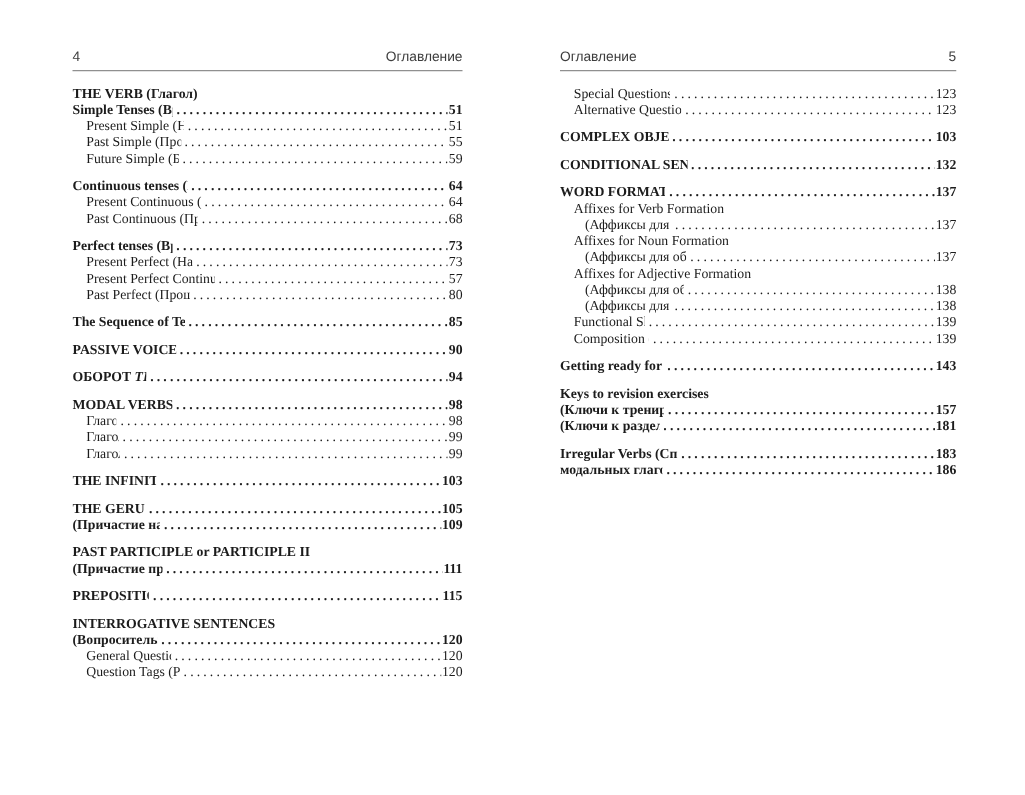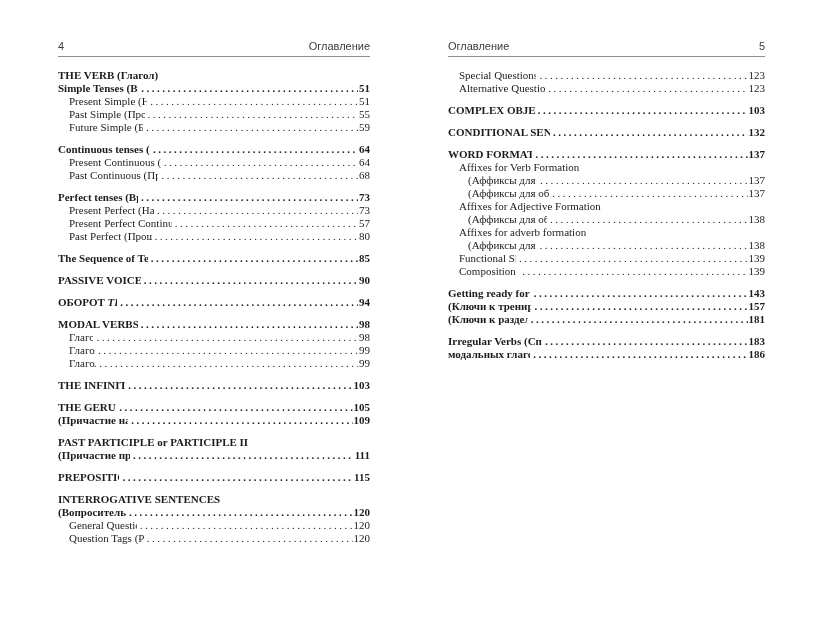--- a/index.html
+++ b/index.html
@@ -209,55 +209,58 @@
           <span class="pg">137</span>
         </div>
         <div class="toc-line ind1">
           <span class="t">Affixes for Verb Formation</span>
         </div>
         <div class="toc-line ind2">
           <span class="t">(Аффиксы для образования глаголов)</span>
           <span class="dots"></span>
           <span class="pg">137</span>
         </div>
+        <div class="toc-line ind1">
+          <span class="t">Affixes for Noun Formation</span>
+        </div>
         <div class="toc-line ind2">
           <span class="t">(Аффиксы для образования существительных)</span>
           <span class="dots"></span>
           <span class="pg">137</span>
         </div>
         <div class="toc-line ind1">
           <span class="t">Affixes for Adjective Formation</span>
         </div>
         <div class="toc-line ind2">
           <span class="t">(Аффиксы для образования прилагательных)</span>
           <span class="dots"></span>
           <span class="pg">138</span>
         </div>
-        <div class="toc-line ind1">
-          <span class="t">Affixes for adverb formation</span>
-        </div>
         <div class="toc-line ind2">
           <span class="t">(Аффиксы для образования наречий)</span>
           <span class="dots"></span>
           <span class="pg">138</span>
         </div>
         <div class="toc-line ind1">
           <span class="t">Functional Shift (Конверсия)</span>
           <span class="dots"></span>
           <span class="pg">139</span>
         </div>
         <div class="toc-line ind1">
           <span class="t">Composition (Словосложение)</span>
           <span class="dots"></span>
           <span class="pg">139</span>
         </div>
         <div class="toc-line ind0 b gap">
           <span class="t">Getting ready for GSE (Готовимся к ОГЭ)</span>
           <span class="dots"></span>
           <span class="pg">143</span>
+        </div>
+        <div class="toc-line ind0 b gap">
+          <span class="t">Keys to revision exercises</span>
         </div>
         <div class="toc-line ind0 b">
           <span class="t">(Ключи к тренировочным упражнениям)</span>
           <span class="dots"></span>
           <span class="pg">157</span>
         </div>
         <div class="toc-line ind0 b">
           <span class="t">(Ключи к разделу «Готовимся к ОГЭ»)</span>
           <span class="dots"></span>
           <span class="pg">181</span>

